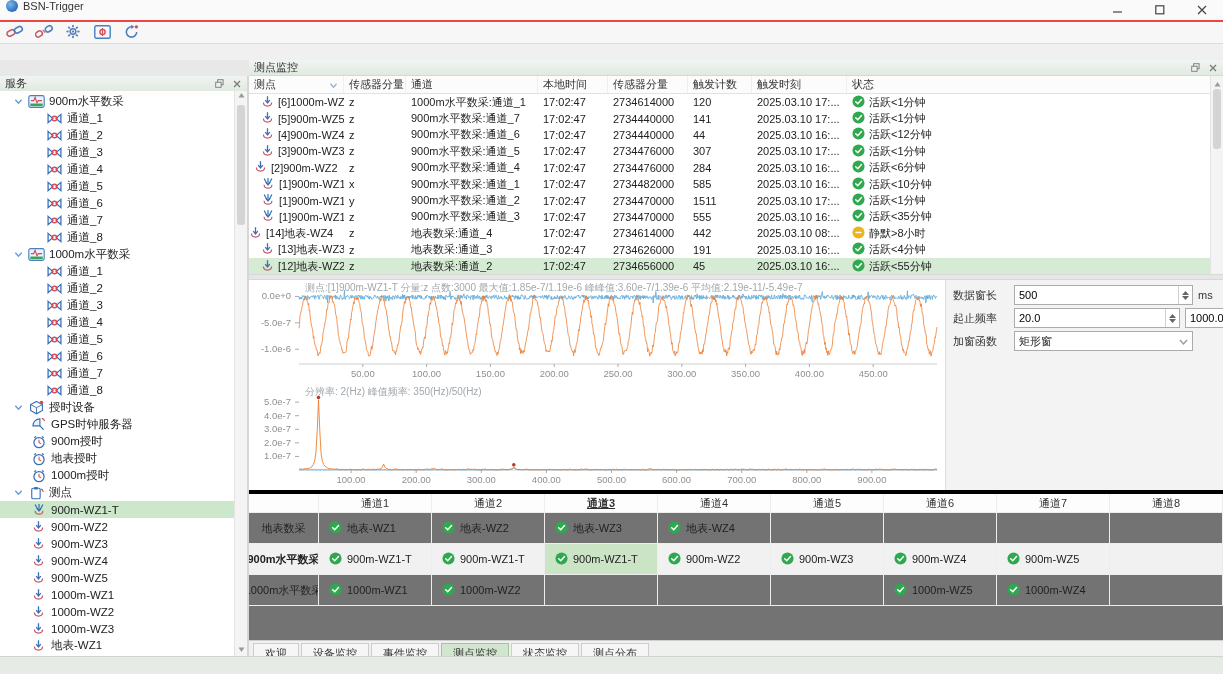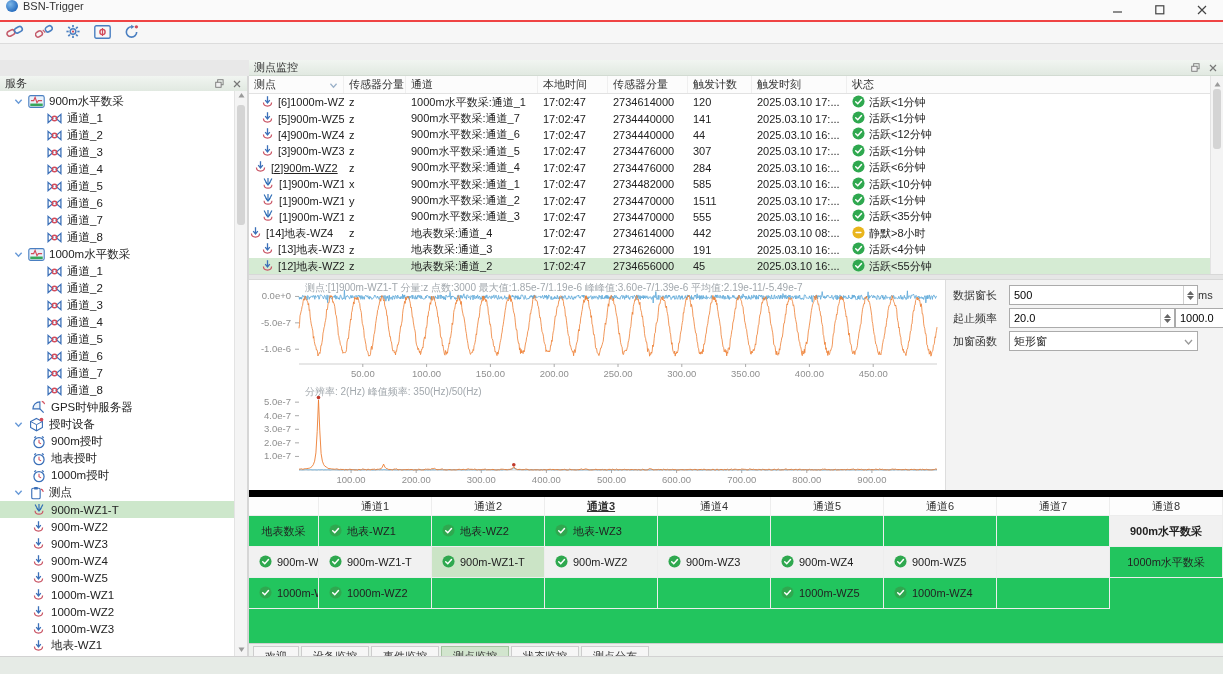--- a/index.html
+++ b/index.html
@@ -49,30 +49,30 @@
   .tscroll{position:absolute;top:0;right:0;bottom:0;width:12px;background:#f4f4f4;border-left:1px solid #e3e3e3;}
   
   .splitter{height:4px;flex:none;background:#e6e6e6;border-top:1px solid #d8d8d8;border-bottom:1px solid #d8d8d8;}
   
   .mid{height:210px;flex:none;position:relative;background:#fff;}
   .charts{position:absolute;left:0;top:0;width:696px;height:210px;}
   .chartwrap{position:relative;}
   .chart-ann{position:absolute;left:56px;top:1px;font-size:10px;color:#a2a8ad;white-space:nowrap;}
   svg text.tick{font-size:9.5px;fill:#8f8f8f;font-family:"Liberation Sans","DejaVu Sans",sans-serif;}
   .params{position:absolute;left:696px;right:0;top:0;height:210px;background:#f3f3f3;border-left:1px solid #ddd;padding:5px 7px;box-sizing:border-box;}
-  .param-row{display:flex;align-items:center;height:20px;margin-bottom:3px;}
+  .param-row{display:flex;align-items:center;height:20px;margin-bottom:3px;gap:5px;}
   .p-label{width:56px;flex:none;color:#333;}
   .spinbox{flex:1;display:flex;align-items:center;height:18px;background:#fff;border:1px solid #ababab;}
   .spinbox input{border:none;outline:none;flex:1;min-width:0;font-size:11px;padding:0 4px;font-family:inherit;background:transparent;}
   .spin-btns{width:13px;flex:none;height:100%;display:flex;flex-direction:column;align-items:center;justify-content:center;border-left:1px solid #d0d0d0;gap:1px;}
   .selbox{flex:1;display:flex;align-items:center;height:18px;background:#fff;border:1px solid #ababab;padding-left:4px;}
   .selbox .selchev{margin-left:auto;margin-right:4px;}
   .p-unit{width:18px;flex:none;color:#333;}
   
-  .matrix{height:146px;flex:none;background:#22c55e;border-top:7px solid #000000;
+  .matrix{height:146px;flex:none;background:#737373;border-top:4px solid #000000;
     display:grid;grid-template-columns:70px repeat(8,1fr);grid-template-rows:19px 31px 31px 31px;text-align:center;}
   .mx-cell{border-right:1px solid #ededed;border-bottom:1px solid #ededed;display:flex;align-items:center;overflow:hidden;white-space:nowrap;}
   .mx-h{justify-content:center;color:#333;background:#fdfdfd;}
   .mx-h.bold{font-weight:bold;text-decoration:underline;}
   .mx-lab{justify-content:center;color:#222;}
   .mx-lab.bold{font-weight:bold;}
   .mx-data{padding-left:10px;gap:5px;}
   .mx-shade{background:#f1f1f1;}
   .mx-selcell{background:#cbe4c6;}
   
@@ -358,44 +358,44 @@
           <div class="tree-row" style="padding-left: 46px;">
             <span class="ticon">
               <svg width="15" height="11" viewBox="0 0 16 12">
                 <path d="M1 1.5 L6.2 6 L1 10.5 Z" fill="none" stroke="#3a6fb8" stroke-width="1.4"></path>
                 <path d="M15 1.5 L9.8 6 L15 10.5 Z" fill="none" stroke="#3a6fb8" stroke-width="1.4"></path>
                 <circle cx="8" cy="6" r="2.5" fill="none" stroke="#d24b5a" stroke-width="1.5"></circle>
               </svg>
             </span>
             <span>通道_8</span>
           </div>
+          <div class="tree-row" style="padding-left: 14px;">
+            <span class="chev">
+              <svg width="9" height="9" viewBox="0 0 10 10">
+                <path d="M1.5 3 L5 6.8 L8.5 3" fill="none" stroke="#6a9bd8" stroke-width="1.6"></path>
+              </svg>
+            </span>
+            <span class="ticon">
+              <svg width="15" height="15" viewBox="0 0 16 16">
+                <path d="M8 1.5 L14.3 4.8 L14.3 11.2 L8 14.7 L1.7 11.2 L1.7 4.8 Z" fill="#fff" stroke="#3a6fb8" stroke-width="1.2"></path>
+                <path d="M1.7 4.8 L8 8.2 L14.3 4.8 M8 8.2 L8 14.7" fill="none" stroke="#3a6fb8" stroke-width="1"></path>
+                <circle cx="13.3" cy="2.7" r="2" fill="#d24b5a"></circle>
+              </svg>
+            </span>
+            <span>授时设备</span>
+          </div>
           <div class="tree-row" style="padding-left: 30px;">
             <span class="ticon">
               <svg width="15" height="15" viewBox="0 0 16 16">
                 <path d="M2 9.5 A7.5 7.5 0 0 1 9.5 2 L9.5 9.5 Z" fill="#eaf2fb" stroke="#3a6fb8" stroke-width="1.2"></path>
                 <line x1="9.5" y1="9.5" x2="13.5" y2="13.5" stroke="#3a6fb8" stroke-width="1.4"></line>
                 <path d="M11.5 1.5 A4 4 0 0 1 14.5 4.5" fill="none" stroke="#d24b5a" stroke-width="1.2"></path>
               </svg>
             </span>
             <span>GPS时钟服务器</span>
-          </div>
-          <div class="tree-row" style="padding-left: 14px;">
-            <span class="chev">
-              <svg width="9" height="9" viewBox="0 0 10 10">
-                <path d="M1.5 3 L5 6.8 L8.5 3" fill="none" stroke="#6a9bd8" stroke-width="1.6"></path>
-              </svg>
-            </span>
-            <span class="ticon">
-              <svg width="15" height="15" viewBox="0 0 16 16">
-                <path d="M8 1.5 L14.3 4.8 L14.3 11.2 L8 14.7 L1.7 11.2 L1.7 4.8 Z" fill="#fff" stroke="#3a6fb8" stroke-width="1.2"></path>
-                <path d="M1.7 4.8 L8 8.2 L14.3 4.8 M8 8.2 L8 14.7" fill="none" stroke="#3a6fb8" stroke-width="1"></path>
-                <circle cx="13.3" cy="2.7" r="2" fill="#d24b5a"></circle>
-              </svg>
-            </span>
-            <span>授时设备</span>
           </div>
           <div class="tree-row" style="padding-left: 30px;">
             <span class="ticon">
               <svg width="14" height="14" viewBox="0 0 16 16">
                 <circle cx="8" cy="8.7" r="5.8" fill="#fff" stroke="#3a6fb8" stroke-width="1.4"></circle>
                 <path d="M8 5.3 L8 8.7 L10.4 10.1" fill="none" stroke="#d24b5a" stroke-width="1.2"></path>
                 <path d="M2.6 3.2 L4.6 1.6 M13.4 3.2 L11.4 1.6" stroke="#3a6fb8" stroke-width="1.4"></path>
               </svg>
             </span>
             <span>900m授时</span>
@@ -690,21 +690,21 @@
               <div class="cell">2025.03.10 17:...</div>
               <div class="cell">
                 <span><svg width="13" height="13" viewBox="0 0 14 14">
                     <circle cx="7" cy="7" r="6.5" fill="#2fa84f"></circle>
                     <path d="M4 7.3 L6.2 9.4 L10.2 4.8" fill="none" stroke="#fff" stroke-width="1.6" stroke-linecap="round"></path>
                   </svg></span>
                 <span>活跃&lt;1分钟</span>
               </div>
             </div>
             <div class="tbl-row">
-              <div class="cell" style=" text-decoration: underline;">
+              <div class="cell" style="">
                 <span><svg width="13" height="13" viewBox="0 0 16 16">
                     <path d="M8 1.5 L8 8.6" stroke="#3a6fb8" stroke-width="1.6" fill="none"></path>
                     <path d="M5.2 6.2 L8 9.8 L10.8 6.2" fill="none" stroke="#3a6fb8" stroke-width="1.6"></path>
                     <path d="M3 9.3 Q3 13.6 8 13.6 Q13 13.6 13 9.3" fill="none" stroke="#c95565" stroke-width="1.5"></path>
                   </svg></span>
                 <span>[2]900m-WZ2</span>
               </div>
               <div class="cell">z</div>
               <div class="cell">900m水平数采:通道_4</div>
               <div class="cell">17:02:47</div>
@@ -1029,20 +1029,27 @@
               </svg></span>
             <span>地表-WZ2</span>
           </div>
           <div class="mx-cell mx-data">
             <span><svg width="13" height="13" viewBox="0 0 14 14">
                 <circle cx="7" cy="7" r="6.5" fill="#2fa84f"></circle>
                 <path d="M4 7.3 L6.2 9.4 L10.2 4.8" fill="none" stroke="#fff" stroke-width="1.6" stroke-linecap="round"></path>
               </svg></span>
             <span>地表-WZ3</span>
           </div>
+          <div class="mx-cell mx-data">
+            <span><svg width="13" height="13" viewBox="0 0 14 14">
+                <circle cx="7" cy="7" r="6.5" fill="#2fa84f"></circle>
+                <path d="M4 7.3 L6.2 9.4 L10.2 4.8" fill="none" stroke="#fff" stroke-width="1.6" stroke-linecap="round"></path>
+              </svg></span>
+            <span>地表-WZ4</span>
+          </div>
           <div class="mx-cell mx-data"></div>
           <div class="mx-cell mx-data"></div>
           <div class="mx-cell mx-data"></div>
           <div class="mx-cell mx-data"></div>
           <div class="mx-cell mx-lab bold mx-shade">900m水平数采</div>
           <div class="mx-cell mx-data mx-shade">
             <span><svg width="13" height="13" viewBox="0 0 14 14">
                 <circle cx="7" cy="7" r="6.5" fill="#2fa84f"></circle>
                 <path d="M4 7.3 L6.2 9.4 L10.2 4.8" fill="none" stroke="#fff" stroke-width="1.6" stroke-linecap="round"></path>
               </svg></span>

